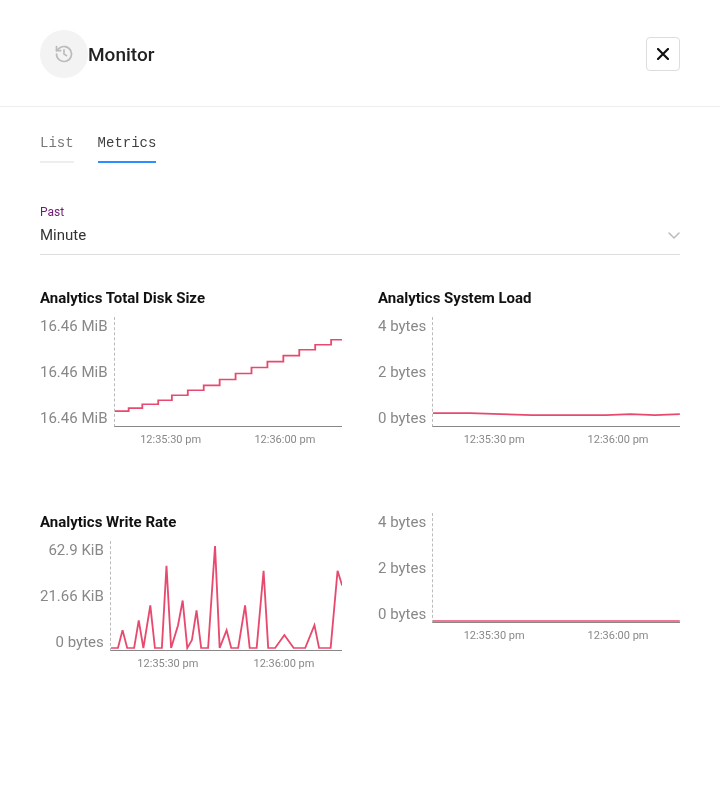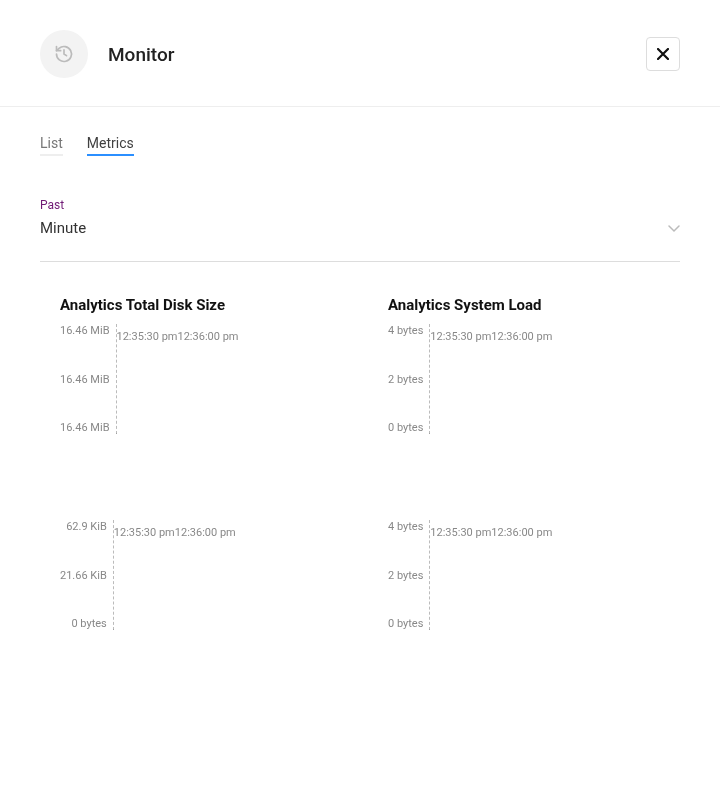--- a/index.html
+++ b/index.html
@@ -14,21 +14,20 @@
     .header {
       display: flex;
       align-items: center;
       justify-content: space-between;
       padding: 30px 40px 28px 40px;
       border-bottom: 1px solid #eee;
     }
     .header-left {
       display: flex;
       align-items: center;
-      gap: 20px;
     }
     .header-icon-wrap {
       width: 48px;
       height: 48px;
       border-radius: 50%;
       background: #f3f3f3;
       display: flex;
       align-items: center;
       justify-content: center;
     }
@@ -49,60 +48,60 @@
       cursor: pointer;
     }
     .content {
       padding: 22px 40px 0 40px;
     }
     .tabs {
       display: flex;
       gap: 24px;
     }
     .tab {
-      padding: 6px 0 3px 0;
+      padding: 6px 0 10px 0;
       font-size: 14px;
       color: #777;
       cursor: pointer;
       border-bottom: 2px solid #eee;
+      font-family: Liberation Mono, monospace;
     }
     .tab.active {
       color: #404040;
       border-bottom: 2px solid #2b8fff;
     }
     .selector-wrap {
       margin-top: 42px;
     }
     .selector-label {
       font-size: 12px;
       color: #701a75;
       margin-bottom: 6px;
     }
     .selector {
       display: flex;
       align-items: center;
       justify-content: space-between;
       border-bottom: 1px solid #ddd;
-      padding-bottom: 24px;
+      padding-bottom: 10px;
       cursor: pointer;
     }
     .selector-value {
       font-size: 15px;
       color: #333;
     }
     .chevron-down {
       color: #bbb;
     }
     .charts-grid {
       margin-top: 34px;
       display: grid;
       grid-template-columns: 1fr 1fr;
       column-gap: 36px;
       row-gap: 56px;
-      margin-left: 20px;
     }
     .chart-block { }
     .chart-title {
       font-size: 15px;
       font-weight: 700;
       color: #111;
       margin-bottom: 10px;
     }
     .chart-area {
       position: relative;
@@ -111,28 +110,28 @@
     }
     .y-axis {
       display: flex;
       flex-direction: column;
       justify-content: space-between;
       align-items: flex-end;
       height: 110px;
       padding-right: 6px;
     }
     .y-tick {
-      font-size: 11px;
+      font-size: 15px;
       color: #888;
       white-space: nowrap;
     }
     .plot-wrap {
       flex: 1;
       display: flex;
-      flex-direction: row;
+      flex-direction: column;
     }
     .plot {
       height: 110px;
       border-left: 1px dashed #bbb;
       border-bottom: 1px solid #888;
       position: relative;
     }
     .x-axis {
       display: flex;
       justify-content: space-around;
@@ -236,20 +235,21 @@
           </div>
           <div class="x-axis">
             <span class="x-tick">12:35:30 pm</span>
             <span class="x-tick">12:36:00 pm</span>
           </div>
         </div>
       </div>
     </div>
 
     <div class="chart-block">
+      <div class="chart-title">Analytics Write Rate</div>
       <div class="chart-area">
         <div class="y-axis">
           <span class="y-tick">62.9 KiB</span>
           <span class="y-tick">21.66 KiB</span>
           <span class="y-tick">0 bytes</span>
         </div>
         <div class="plot-wrap">
           <div class="plot">
             <svg class="series" viewBox="0 0 200 110" preserveAspectRatio="none">
               <polyline points="0,108 6,108 10,90 14,108 20,108 24,80 28,108 34,65 38,108 44,108 48,25 52,108 58,85 62,60 66,108 70,100 74,70 78,108 84,108 90,5 94,108 100,90 104,108 110,108 116,65 120,108 126,108 132,30 136,108 142,108 150,95 158,108 168,108 176,85 180,108 190,108 196,30 200,45"></polyline>

